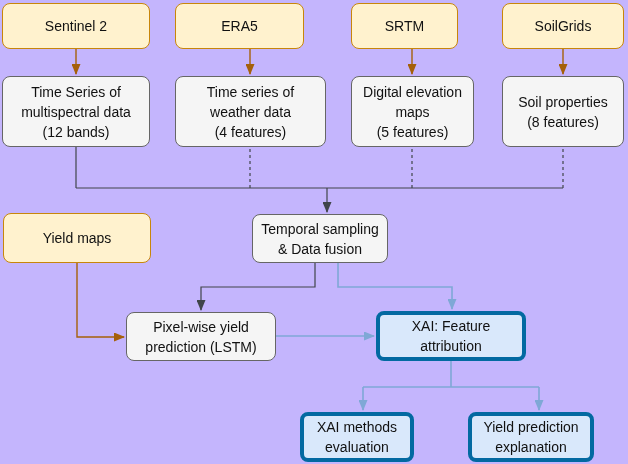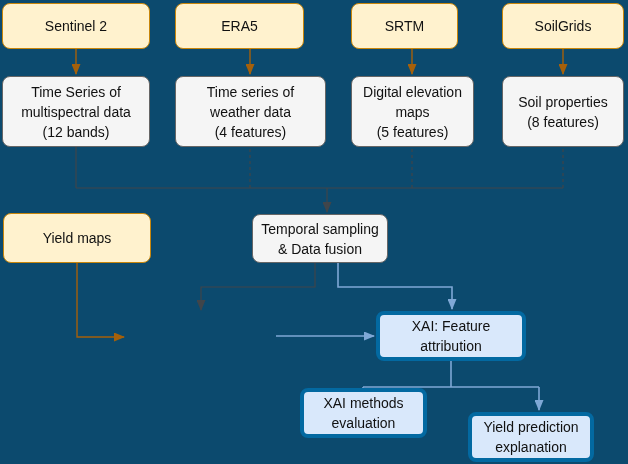--- a/index.html
+++ b/index.html
@@ -1,19 +1,19 @@
 <!DOCTYPE html>
 <html><head>
 <meta charset="utf-8">
 <style>
   html,body{margin:0;padding:0;background:#ffffff;}
   .canvas{
     position:relative;
     width:628px;height:464px;
-    background:#0c4a6e;
+    background:#c4b5fd;
     font-family:"Liberation Sans", sans-serif;
     overflow:hidden;
   }
   .connector-layer{position:absolute;left:0;top:0;pointer-events:none;}
   .node{
     position:absolute;
     box-sizing:border-box;
     display:flex;align-items:center;justify-content:center;
     text-align:center;
     white-space:pre-line;
@@ -90,21 +90,23 @@
   <div class="node" style="left:351px;top:76px;width:123px;height:71px">Digital elevation
 maps
 (5 features)</div>
   <div class="node" style="left:502px;top:76px;width:122px;height:71px">Soil properties
 (8 features)</div>
 
   <div class="node src" style="left:3px;top:213px;width:148px;height:50px">Yield maps</div>
   <div class="node" style="left:252px;top:214px;width:136px;height:49px">Temporal sampling
 &amp; Data fusion</div>
 
+  <div class="node" style="left:126px;top:312px;width:150px;height:49px">Pixel-wise yield
+prediction (LSTM)</div>
   <div class="node xai" style="left:376px;top:311px;width:150px;height:50px">XAI: Feature
 attribution</div>
 
-  <div class="node xai" style="left:300px;top:388px;width:127px;height:50px">XAI methods
+  <div class="node xai" style="left:300px;top:412px;width:114px;height:50px">XAI methods
 evaluation</div>
   <div class="node xai" style="left:468px;top:412px;width:126px;height:50px">Yield prediction
 explanation</div>
 
 </div>
 
 </body></html>

